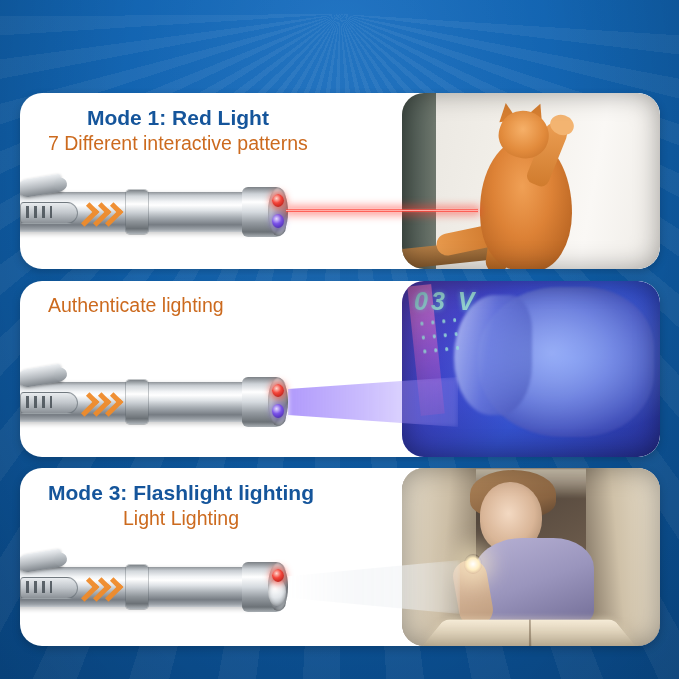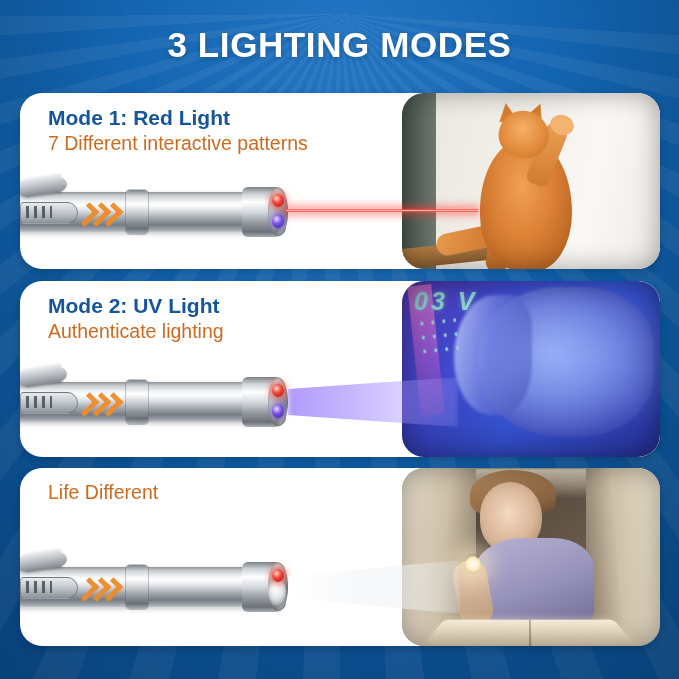--- a/index.html
+++ b/index.html
@@ -71,20 +71,21 @@
   }
   #card-1 { top: 93px;  height: 176px; }
   #card-2 { top: 281px; height: 176px; }
   #card-3 { top: 468px; height: 178px; }
 
   .card-text {
     position: absolute;
     left: 28px;
     top: 12px;
     z-index: 6;
+    text-align: center;
   }
   .mode-title {
     color: #15559b;
     font-size: 21px;
     font-weight: bold;
     line-height: 1.25;
     white-space: nowrap;
   }
   .mode-sub {
     color: #cc6a1e;
@@ -463,21 +464,20 @@
 </style>
 </head>
 <body>
 
 <div id="page">
 
   <div class="bg-base"></div>
   <div class="rays"></div>
   <div class="bg-vignette"></div>
 
-  <div class="title">3 LIGHTING MODES</div>
 
   <div class="card" id="card-1">
 
     <div class="photo">
       <div class="ph-cat"></div>
       <div class="cat-door"></div>
       <div class="cat-sill"></div>
       <div class="cat-tail"></div>
       <div class="cat-leg"></div>
       <div class="cat-body"></div>
@@ -519,21 +519,20 @@
       <div class="bill-face"></div>
       <div class="bill-hair"></div>
       <div class="bill-strip"></div>
       <div class="bill-dots"></div>
       <div class="bill-code">03 V</div>
       <div class="bill-glow"></div>
       <div class="photo-shade"></div>
     </div>
 
     <div class="card-text">
-      <div class="mode-title">Mode 2: UV Light</div>
       <div class="mode-sub">Authenticate lighting</div>
     </div>
 
     <div class="torch">
       <div class="torch-barrel"></div>
       <div class="torch-clip"></div>
       <div class="torch-btn"></div>
       <div class="torch-btn-bars"></div>
       <div class="chev c1"></div>
       <div class="chev c2"></div>
@@ -558,21 +557,22 @@
       <div class="girl-hair"></div>
       <div class="girl-head"></div>
       <div class="girl-body"></div>
       <div class="girl-arm"></div>
       <div class="girl-torch"></div>
       <div class="girl-book"></div>
       <div class="photo-shade"></div>
     </div>
 
     <div class="card-text">
-      <div class="mode-sub">Life Different</div>
+      <div class="mode-title">Mode 3: Flashlight lighting</div>
+      <div class="mode-sub">Light Lighting</div>
     </div>
 
     <div class="torch">
       <div class="torch-barrel"></div>
       <div class="torch-clip"></div>
       <div class="torch-btn"></div>
       <div class="torch-btn-bars"></div>
       <div class="chev c1"></div>
       <div class="chev c2"></div>
       <div class="chev c3"></div>

